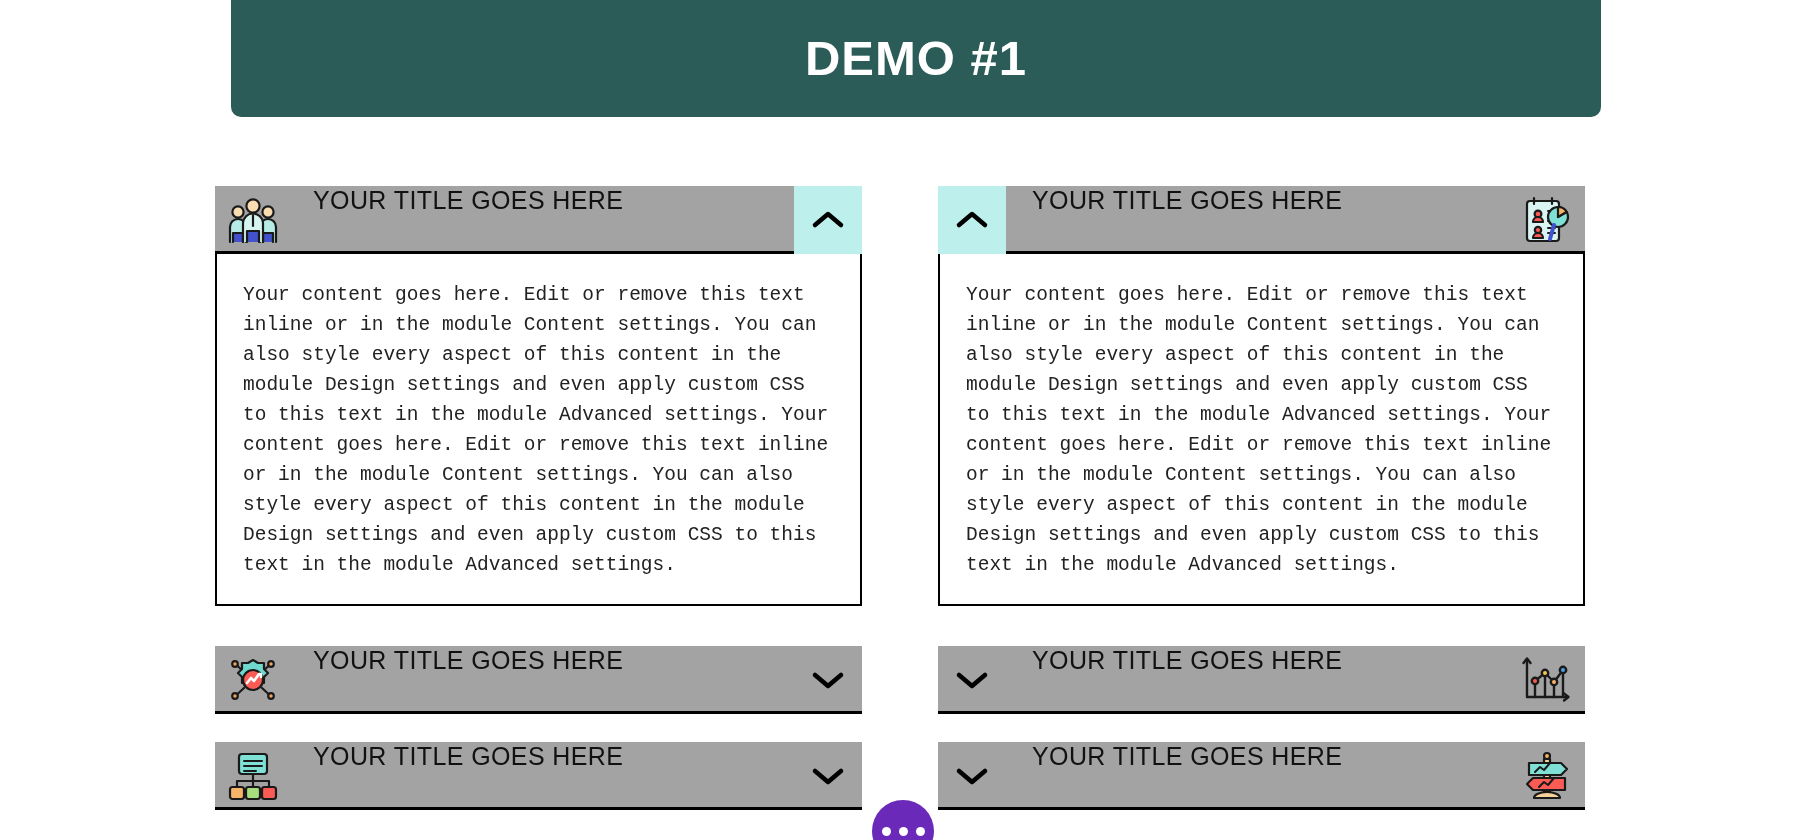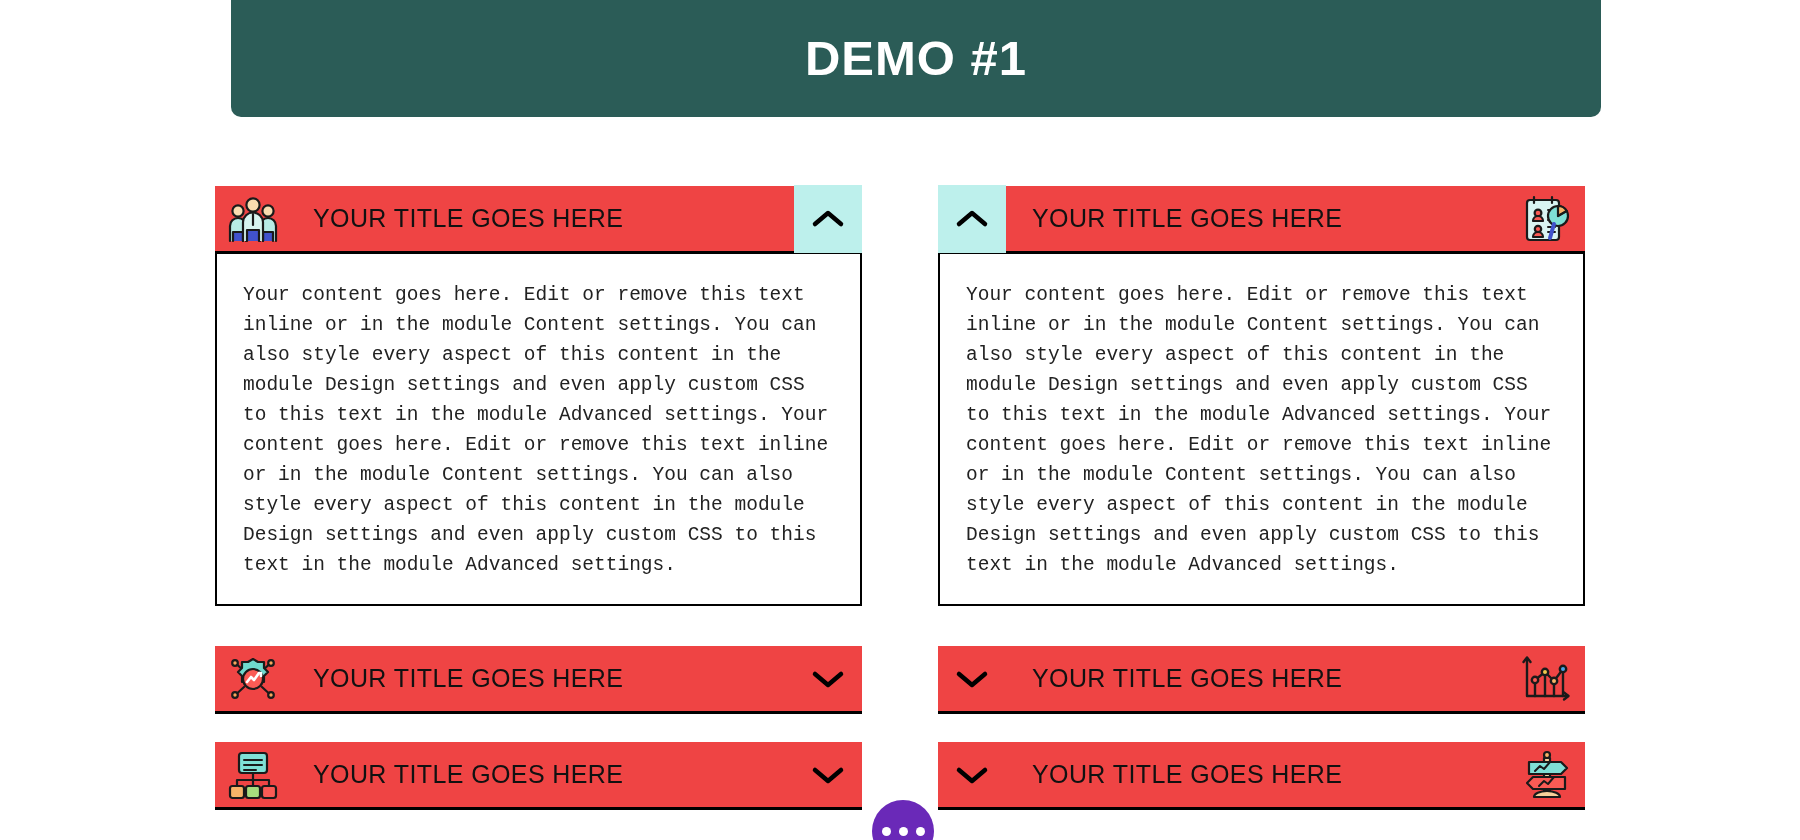--- a/index.html
+++ b/index.html
@@ -57,24 +57,23 @@
     display: flex;
     flex-direction: column;
   }
 
   
   .acc-item { width: 100%; }
 
   .acc-header {
     position: relative;
     display: flex;
-    align-items: center;
     height: 68px;
     border-bottom: 3px solid #000000;
-    background: #ef4444;
+    background: #a3a3a3;
     cursor: pointer;
   }
   .acc-header.open { border-bottom: 3px solid #000000; }
 
   .acc-header.left-layout  { flex-direction: row; }
   .acc-header.right-layout { flex-direction: row; }
 
   
   .acc-icon {
     width: 76px;

